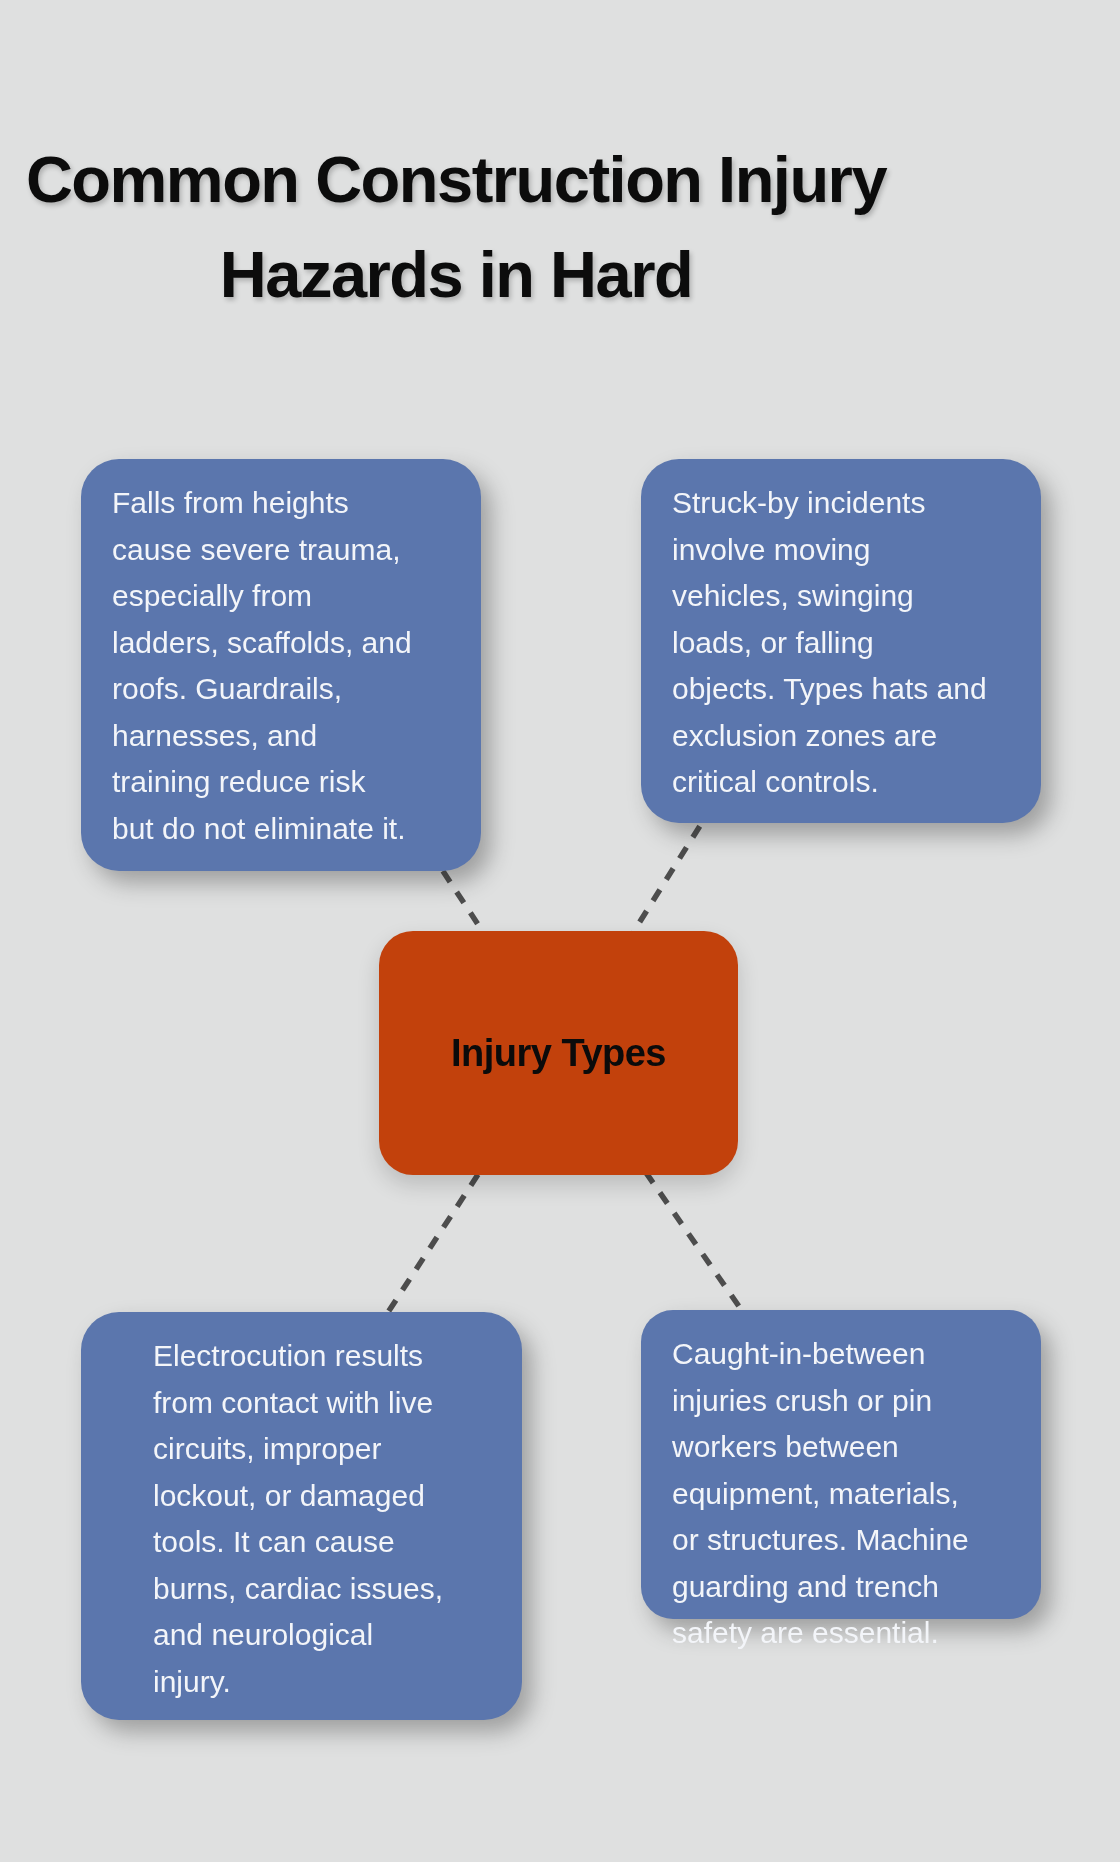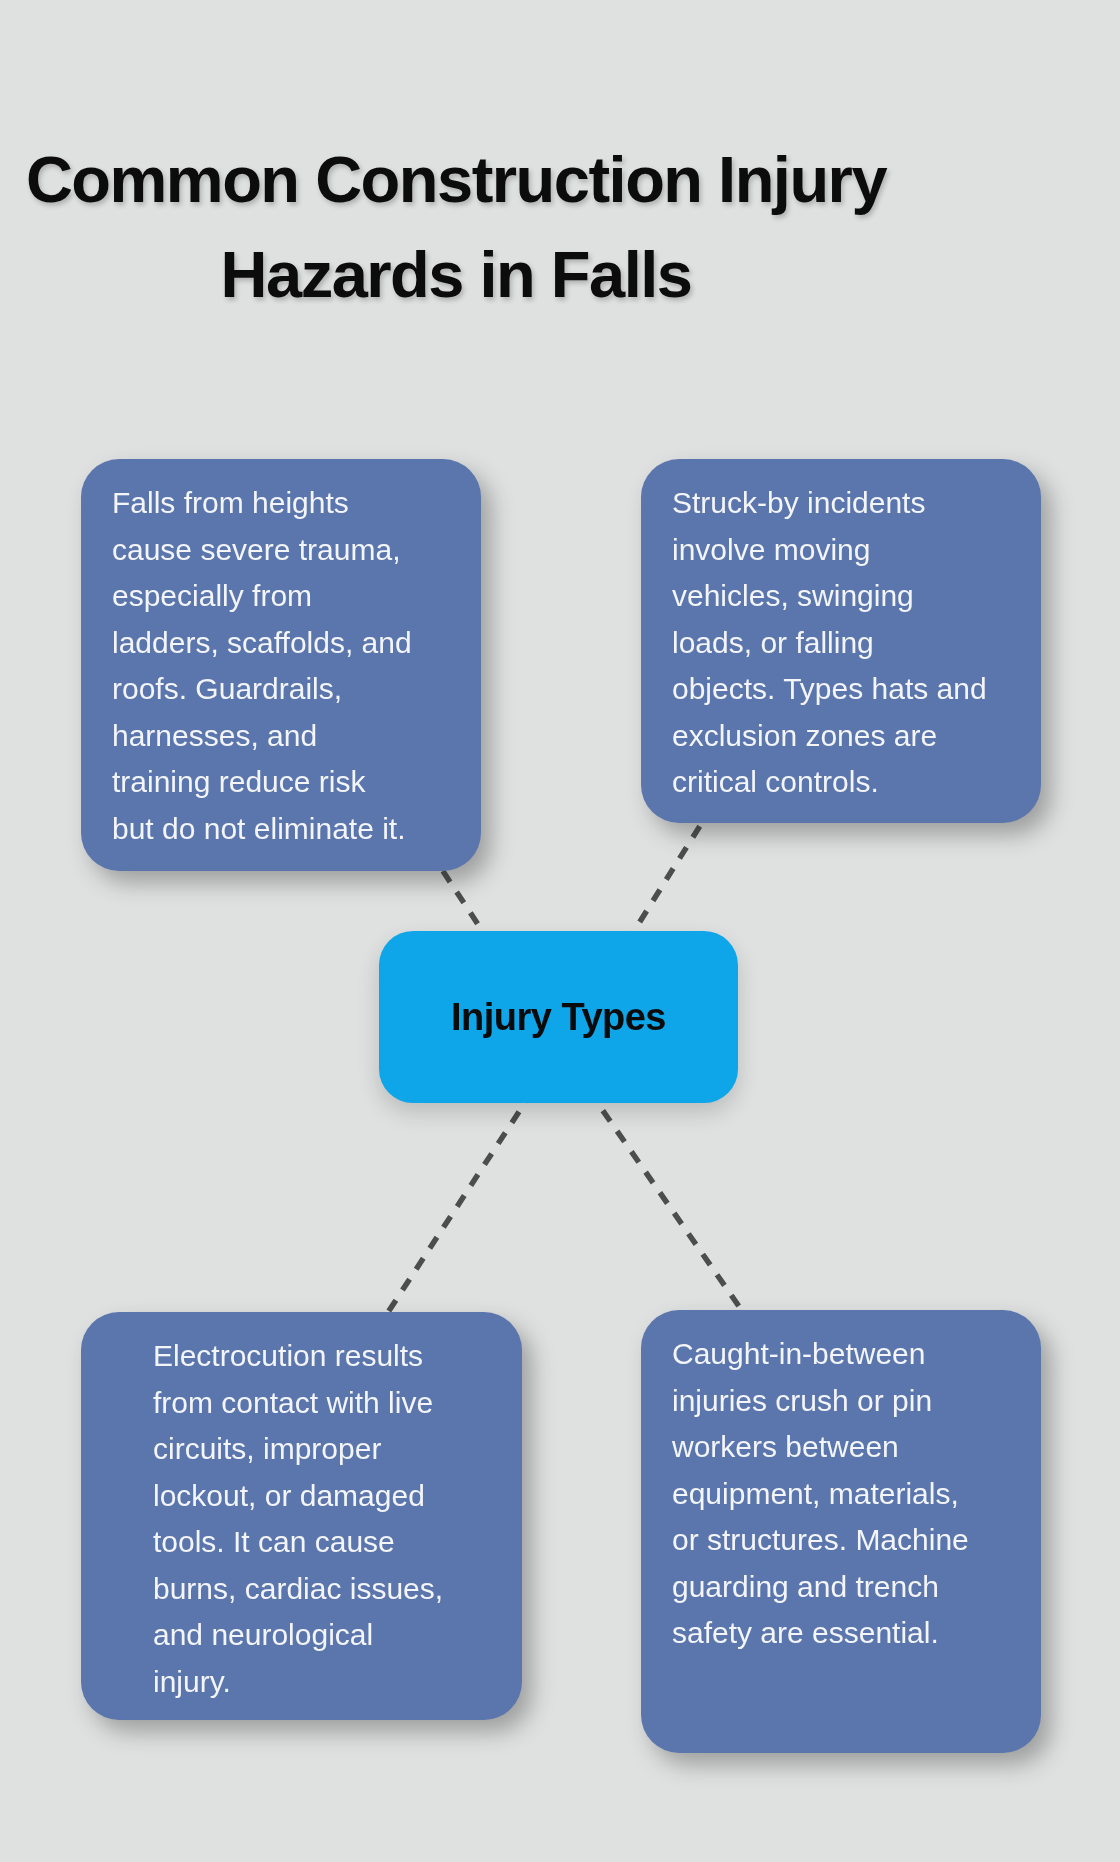--- a/index.html
+++ b/index.html
@@ -48,26 +48,26 @@
     margin: 0;
     padding: 21px 0 0 31px;
     font-size: 30px;
     line-height: 46.5px;
     color: #f3f5f9;
     white-space: pre;
   }
   .node-tl { left: 81px;  top: 419px;  height: 412px; }
   .node-tr { left: 641px; top: 419px;  height: 364px; }
   .node-bl { left: 81px;  top: 1272px; height: 408px; padding-left: 41px; }
-  .node-br { left: 641px; top: 1270px; height: 443px; }
+  .node-br { left: 641px; top: 1270px; height: 309px; border-radius: 32px; }
   .center-node {
     position: absolute;
     left: 379px; top: 931px;
-    width: 359px; height: 172px;
-    background: #0ea5e9;
+    width: 359px; height: 244px;
+    background: #c2410c;
     border-radius: 34px;
     box-shadow: 0 10px 22px rgba(0,0,0,0.16);
     display: flex;
     align-items: center;
     justify-content: center;
     z-index: 2;
   }
   .center-node p {
     margin: 0;
     font-size: 38px;
@@ -76,21 +76,21 @@
     color: #0b0b0b;
   }
 </style>
 </head>
 <body>
 
 <div class="canvas">
 
   <h1 class="title">
     <span>Common Construction Injury</span>
-    <span>Hazards in Falls</span>
+    <span>Hazards in Hard</span>
   </h1>
 
   <svg class="connectors" width="1120" height="1862" viewBox="0 0 1120 1862">
     <line x1="560" y1="1049" x2="281" y2="625"></line>
     <line x1="560" y1="1049" x2="841" y2="601"></line>
     <line x1="560" y1="1049" x2="281" y2="1476"></line>
     <line x1="560" y1="1049" x2="841" y2="1453"></line>
   </svg>
 
   <div class="node node-tl">

